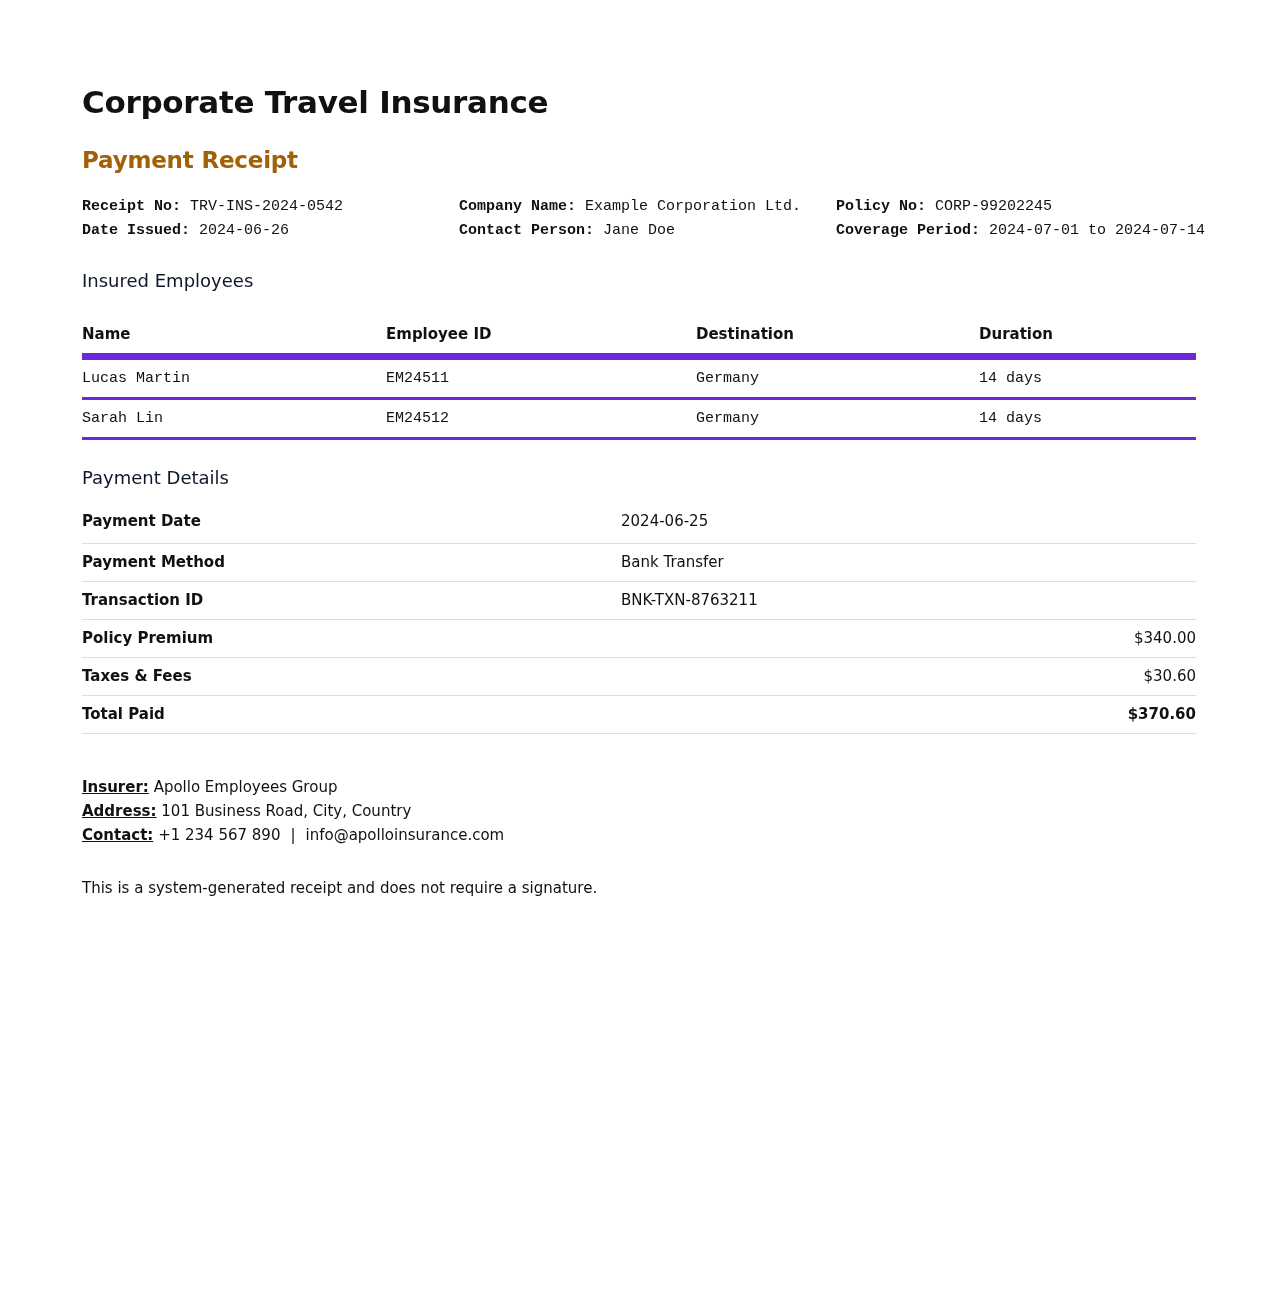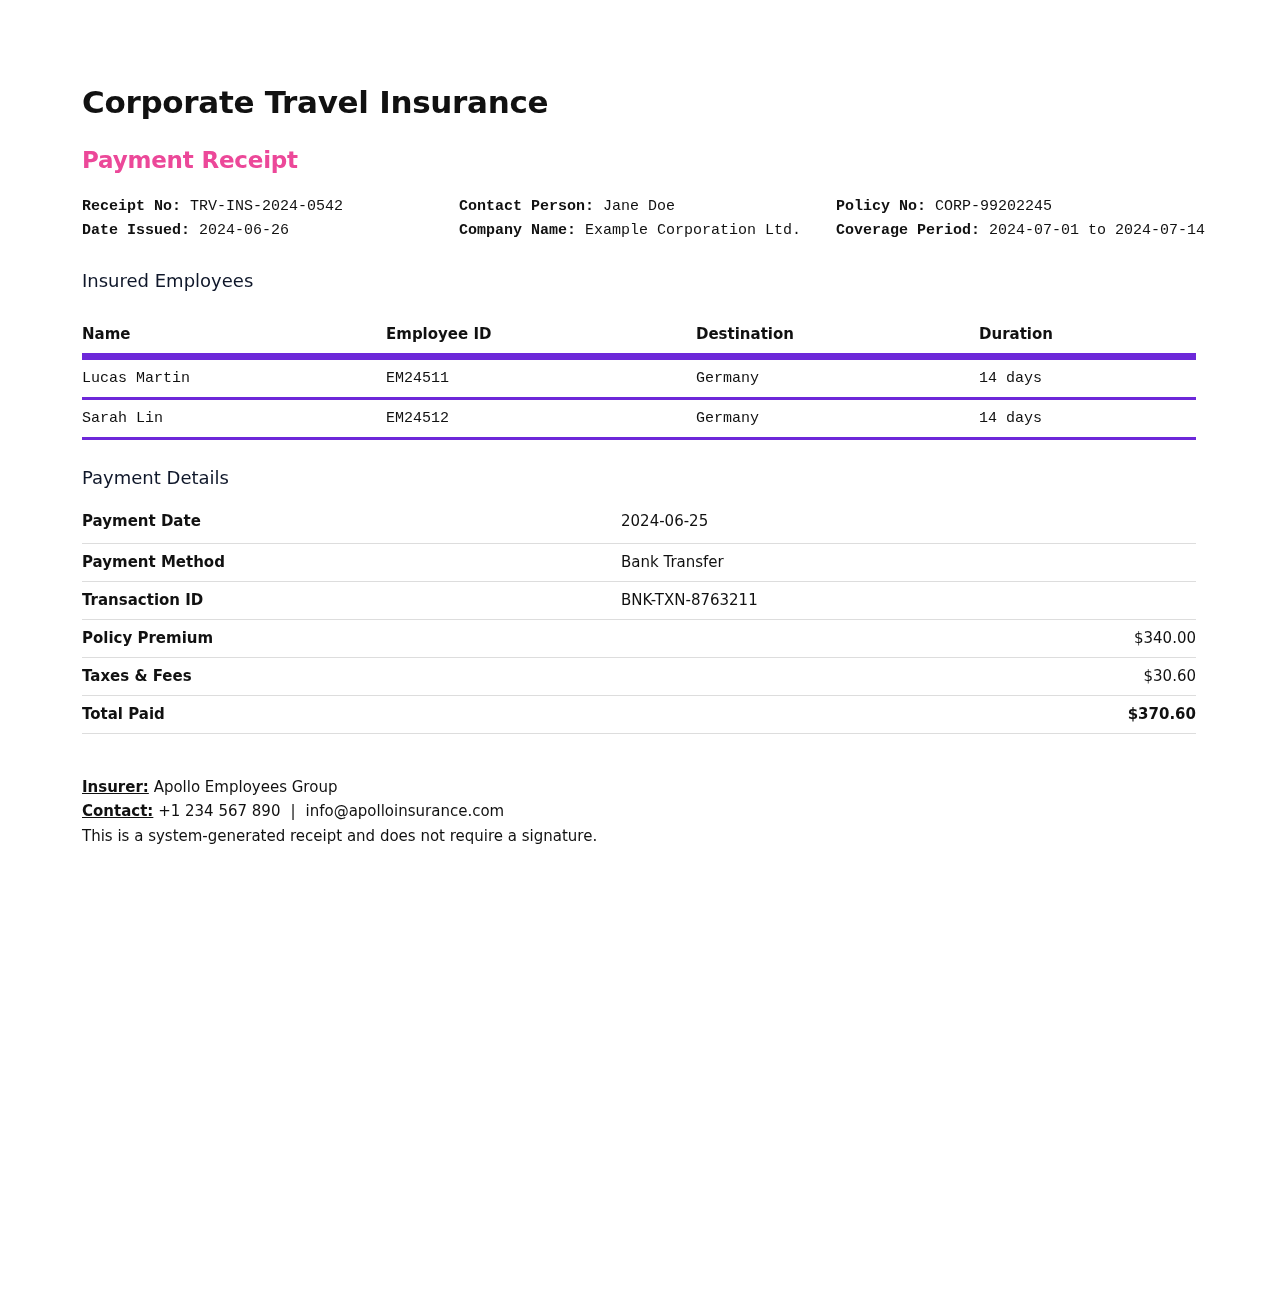--- a/index.html
+++ b/index.html
@@ -26,21 +26,21 @@
       line-height: 40px;
       letter-spacing: -0.3px;
       color: #111;
     }
     h2 {
       font-size: 23px;
       font-weight: bold;
       margin: 23px 0 0 0;
       line-height: 30px;
       letter-spacing: -0.2px;
-      color: #ec4899;
+      color: #a16207;
     }
     .meta {
       display: grid;
       grid-template-columns: 377px 377px 360px;
       margin-top: 20px;
     }
     .meta-col .line {
       line-height: 24px;
       font-size: 15px;
       white-space: nowrap;
@@ -92,21 +92,21 @@
       line-height: 22px;
       padding-bottom: 8px;
     }
     .pay-table .lbl { font-weight: bold; width: 539px; }
     .pay-table .amt { text-align: right; }
     .pay-table .total .amt { font-weight: bold; }
     .footer { margin-top: 41px; }
     .footer .line { line-height: 24px; font-size: 15px; }
     .footer .k { font-weight: bold; text-decoration: underline; }
     .footer .sep { padding: 0 10px; }
-    .note { margin-top: 1px; line-height: 24px; font-size: 15px; }
+    .note { margin-top: 29px; line-height: 24px; font-size: 15px; }
   </style>
 </head>
 <body>
 
 <div class="page">
   <h1>Corporate Travel Insurance</h1>
   <h2>Payment Receipt</h2>
 
   <div class="meta">
     <div class="meta-col">
@@ -114,26 +114,26 @@
         <span class="k">Receipt No:</span>
         <span>TRV-INS-2024-0542</span>
       </div>
       <div class="line">
         <span class="k">Date Issued:</span>
         <span>2024-06-26</span>
       </div>
     </div>
     <div class="meta-col">
       <div class="line">
+        <span class="k">Company Name:</span>
+        <span>Example Corporation Ltd.</span>
+      </div>
+      <div class="line">
         <span class="k">Contact Person:</span>
         <span>Jane Doe</span>
-      </div>
-      <div class="line">
-        <span class="k">Company Name:</span>
-        <span>Example Corporation Ltd.</span>
       </div>
     </div>
     <div class="meta-col">
       <div class="line">
         <span class="k">Policy No:</span>
         <span>CORP-99202245</span>
       </div>
       <div class="line">
         <span class="k">Coverage Period:</span>
         <span>2024-07-01 to 2024-07-14</span>
@@ -198,18 +198,22 @@
       </tr>
     </tbody>
   </table>
 
   <div class="footer">
     <div class="line">
       <span class="k">Insurer:</span>
       <span>Apollo Employees Group</span>
     </div>
     <div class="line">
+      <span class="k">Address:</span>
+      <span>101 Business Road, City, Country</span>
+    </div>
+    <div class="line">
       <span class="k">Contact:</span>
       <span>+1 234 567 890</span><span class="sep">|</span><span>info@apolloinsurance.com</span>
     </div>
     <div class="note">This is a system-generated receipt and does not require a signature.</div>
   </div>
 </div>
 
 </body></html>

